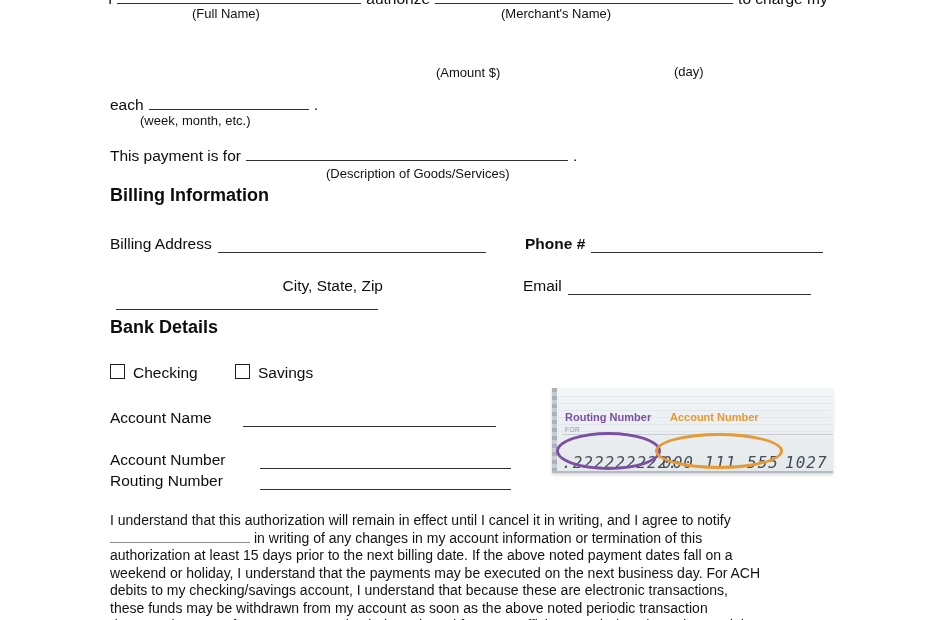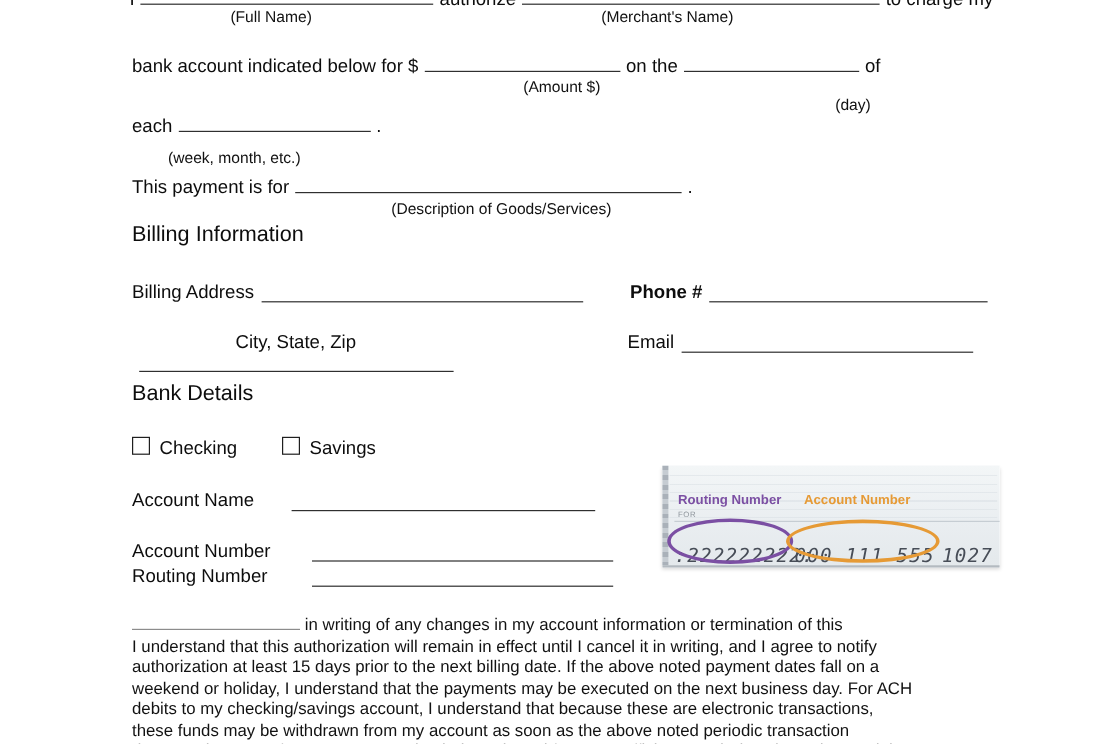--- a/index.html
+++ b/index.html
@@ -3,31 +3,31 @@
 <meta charset="utf-8">
 <style>
   html,body{margin:0;padding:0;background:#ffffff;}
   .page{
     position:relative;width:930px;height:620px;background:#fff;overflow:hidden;
     font-family:"Liberation Sans", sans-serif;color:#0d0d0d;
   }
   .abs{position:absolute;}
   .t{font-size:15.5px;line-height:18px;white-space:nowrap;}
   .small{font-size:13px;line-height:15px;color:#111;white-space:nowrap;}
-  .heading{font-size:18px;line-height:21px;font-weight:normal;white-space:nowrap;}
+  .heading{font-size:18px;line-height:21px;font-weight:bold;white-space:nowrap;}
   .blank{
     display:inline-block;height:14px;border-bottom:1.4px solid #2f2f2f;
     vertical-align:baseline;margin:0 5px;
   }
   .nomargin{margin:0;}
   .cb{
     display:inline-block;width:13px;height:13px;border:1.6px solid #1f1f1f;
     background:#fff;vertical-align:-1px;margin-right:8px;
   }
-  .fieldrow{display:flex;align-items:center;}
+  .fieldrow{display:flex;align-items:flex-end;}
   .fieldrow .lbl{flex:none;}
   
   .check{
     left:552px;top:388px;width:281px;height:83px;
     background:linear-gradient(180deg,#f3f6f7 0%,#eaeef1 55%,#e4e9ec 100%);
     border-bottom:2px solid #b3bac0;
     box-shadow:0 2px 3px rgba(0,0,0,0.15);
   }
   .check-lines{
     position:absolute;left:6px;top:2px;right:2px;height:44px;
@@ -61,30 +61,27 @@
 <body>
 
 <div class="page">
 
   <div class="abs t" style="left:108px;top:-11px;">
     <span>I</span><span class="blank" style="width:244px;"></span><span>authorize</span><span class="blank" style="width:298px;"></span><span>to charge my</span>
   </div>
   <div class="abs small" style="left:192px;top:6px;">(Full Name)</div>
   <div class="abs small" style="left:501px;top:6px;">(Merchant's Name)</div>
 
-  <div class="abs t" style="left:110px;top:45px;">
-    <span>bank account indicated below for $</span><span class="blank" style="width:163px;"></span><span>on the</span><span class="blank" style="width:146px;"></span><span>of</span>
-  </div>
   <div class="abs small" style="left:436px;top:65px;">(Amount $)</div>
-  <div class="abs small" style="left:674px;top:80px;margin-left:22px;">(day)</div>
+  <div class="abs small" style="left:674px;top:64px;">(day)</div>
 
   <div class="abs t" style="left:110px;top:95px;">
     <span>each</span><span class="blank" style="width:160px;"></span><span class="nomargin">.</span>
   </div>
-  <div class="abs small" style="left:140px;top:124px;">(week, month, etc.)</div>
+  <div class="abs small" style="left:140px;top:113px;">(week, month, etc.)</div>
 
   <div class="abs small" style="left:326px;top:166px;">(Description of Goods/Services)</div>
   <div class="abs t" style="left:110px;top:146px;">
     <span>This payment is for</span><span class="blank" style="width:322px;"></span><span class="nomargin">.</span>
   </div>
 
   <div class="abs heading" style="left:110px;top:185px;">Billing Information</div>
 
   <div class="abs t fieldrow" style="left:110px;top:235px;">
     <span class="lbl">Billing Address</span>
@@ -133,22 +130,22 @@
     <div class="for-label">FOR</div>
     <div class="check-rule"></div>
     <div class="micr micr-routing">:222222222:</div>
     <div class="micr micr-account">000 111 555</div>
     <div class="micr micr-number">1027</div>
     <div class="ellipse purple"></div>
     <div class="ellipse orange"></div>
   </div>
 
   <div class="abs legal">
+    <div class="line">I understand that this authorization will remain in effect until I cancel it in writing, and I agree to notify</div>
     <div class="line"><span class="legal-blank"></span><span>in writing of any changes in my account information or termination of this</span></div>
-    <div class="line">I understand that this authorization will remain in effect until I cancel it in writing, and I agree to notify</div>
     <div class="line">authorization at least 15 days prior to the next billing date. If the above noted payment dates fall on a</div>
     <div class="line">weekend or holiday, I understand that the payments may be executed on the next business day. For ACH</div>
     <div class="line">debits to my checking/savings account, I understand that because these are electronic transactions,</div>
     <div class="line">these funds may be withdrawn from my account as soon as the above noted periodic transaction</div>
     <div class="line">dates. In the case of an ACH Transaction being rejected for Non Sufficient Funds (NSF) I understand that</div>
   </div>
 
 </div>
 
 </body></html>

